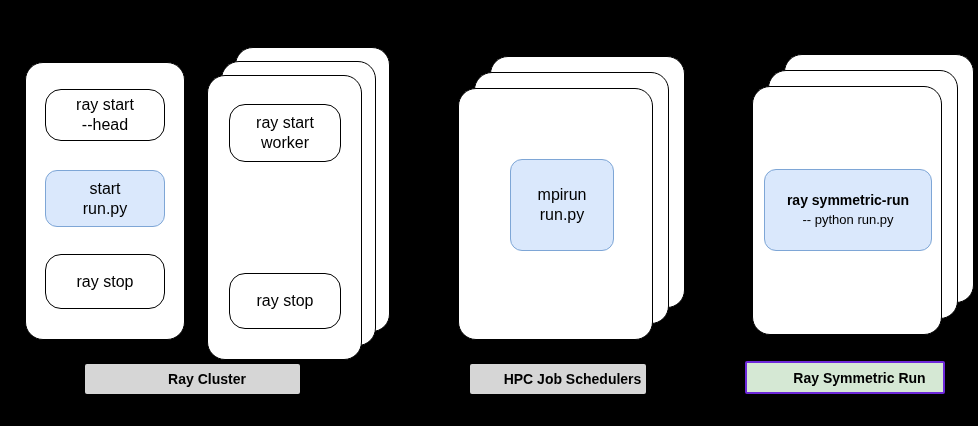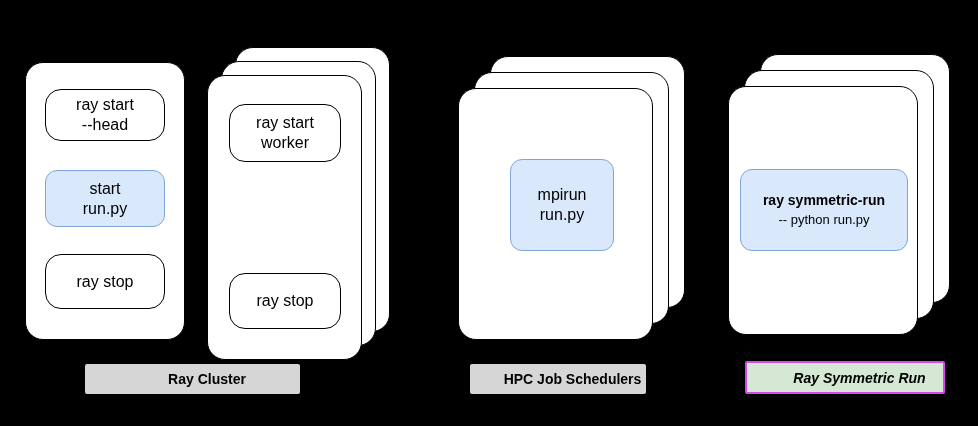--- a/index.html
+++ b/index.html
@@ -65,22 +65,21 @@
     font-weight: bold;
     font-size: 14px;
     background: #d6d6d6;
     color: #000000;
     border-radius: 2px;
     box-sizing: border-box;
     padding-left: 29px;
   }
   .badge.green {
     background: #d5e8d4;
-    border: 2px solid #d946ef;
-    font-style: italic;
+    border: 2px solid #6d28d9;
   }
 </style>
 </head>
 <body>
 
 <div class="canvas">
 
   <div class="card" style="left:25px; top:62px; width:160px; height:278px;">
     <div class="cmd" style="left:19px; top:26px; width:120px; height:52px;">ray start
 --head</div>
@@ -105,21 +104,21 @@
     <div class="card" style="left:32px; top:0; width:195px; height:252px;"></div>
     <div class="card" style="left:16px; top:16px; width:195px; height:252px;"></div>
     <div class="card" style="left:0; top:32px; width:195px; height:252px;">
       <div class="cmd blue" style="left:32px; top:70px; width:104px; height:92px;margin-left:19px;">mpirun
 run.py</div>
     </div>
   </div>
 
   <div class="badge" style="left:470px; top:364px; width:176px; height:30px;">HPC Job Schedulers</div>
 
-  <div class="stack" style="left:728px; top:54px; width:222px; height:281px;">
+  <div class="stack" style="left:752px; top:54px; width:222px; height:281px;">
     <div class="card" style="left:32px; top:0; width:190px; height:249px;"></div>
     <div class="card" style="left:16px; top:16px; width:190px; height:249px;"></div>
     <div class="card" style="left:0; top:32px; width:190px; height:249px;">
       <div class="cmd blue col" style="left:11px; top:82px; width:168px; height:82px;">
         <span class="cmd-title">ray symmetric-run</span>
         <span class="cmd-sub">-- python run.py</span>
       </div>
     </div>
   </div>
 

